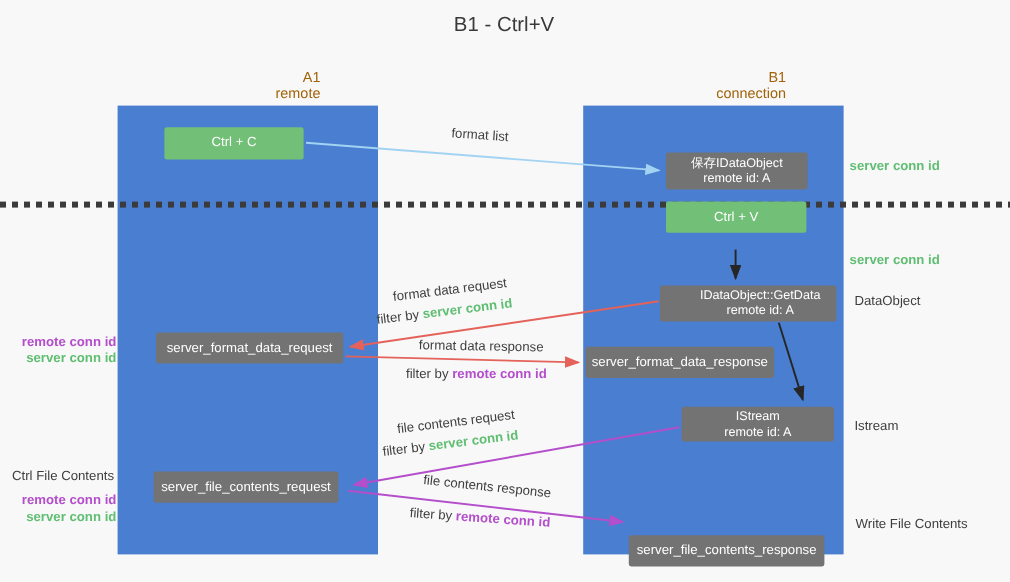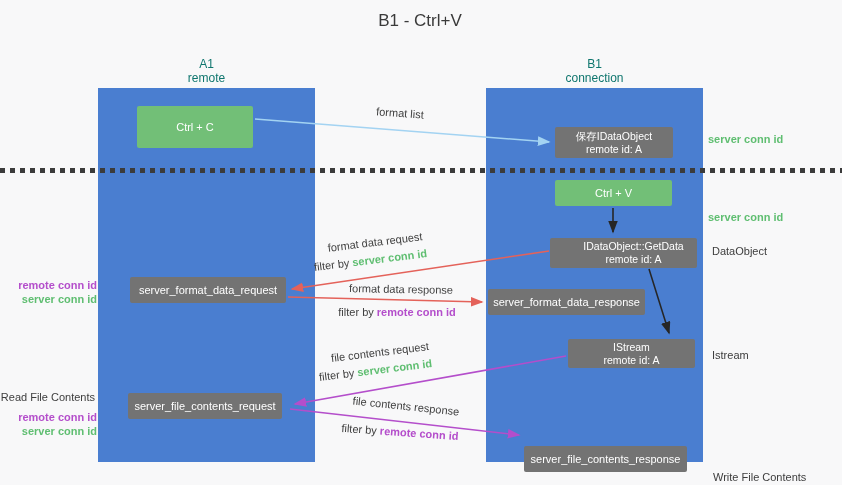--- a/index.html
+++ b/index.html
@@ -1,20 +1,20 @@
 <!DOCTYPE html>
 <html><head>
 <meta charset="utf-8">
 <style>
   html,body{margin:0;padding:0;}
   body{font-family:"Liberation Sans","DejaVu Sans",sans-serif;background:#ffffff;}
   #canvas{position:relative;width:842px;height:485px;background:#f8f8f9;overflow:hidden;}
   .abs{position:absolute;}
   .title{left:320px;top:10px;width:200px;text-align:center;color:#3a3a3a;font-size:17px;line-height:21px;}
-  .col-header{top:57px;text-align:center;color:#0f766e;font-size:12px;line-height:14px;}
+  .col-header{top:57px;text-align:right;color:#a16207;font-size:12px;line-height:14px;}
   .lifeline{top:88px;width:217px;height:374px;background:#4a7ed0;}
   .node{display:flex;flex-direction:column;align-items:center;justify-content:center;
         color:#ffffff;font-size:11px;line-height:13px;text-align:center;border-radius:2px;}
   .green-box{background:#72bf77;}
   .orange-box{background:#737373;}
   .dotline{left:0;top:168px;width:842px;height:5px;
            background:repeating-linear-gradient(90deg,#3b3b3b 0 5px,transparent 5px 10px);}
   .elabel{font-size:11px;color:#3f3f3f;white-space:nowrap;text-align:center;}
   .side{font-size:11px;color:#3d3d3d;white-space:nowrap;}
   .green-t{color:#5fbe71;font-weight:bold;}
@@ -38,28 +38,28 @@
   <div class="abs col-header" style="left:534px;width:121px;">
     <div>B1</div>
     <div>connection</div>
   </div>
 
   <div class="abs lifeline" style="left:98px;"></div>
   <div class="abs lifeline" style="left:486px;"></div>
 
   <div class="abs dotline"></div>
 
-  <div class="abs node green-box" style="left:137px;top:106px;width:116px;height:42px;">Ctrl + C</div>
+  <div class="abs node green-box" style="left:137px;top:106px;width:116px;height:27px;">Ctrl + C</div>
 
   <div class="abs node orange-box" style="left:555px;top:127px;width:118px;height:31px;font-size:10.5px;">
     <span>保存IDataObject</span>
     <span>remote id: A</span>
   </div>
 
-  <div class="abs node green-box" style="left:555px;top:180px;width:117px;height:26px;">Ctrl + V</div>
+  <div class="abs node green-box" style="left:555px;top:168px;width:117px;height:26px;">Ctrl + V</div>
 
   <div class="abs node orange-box" style="left:550px;top:238px;width:127px;height:30px;font-size:10.5px;padding-left:20px;">
     <span>IDataObject::GetData</span>
     <span>remote id: A</span>
   </div>
 
   <div class="abs node orange-box" style="left:130px;top:277px;width:156px;height:26px;">server_format_data_request</div>
 
   <div class="abs node orange-box" style="left:488px;top:289px;width:157px;height:26px;">server_format_data_response</div>
 
@@ -119,25 +119,25 @@
   <div class="abs elabel" style="left:340px;top:400px;width:132px;transform:rotate(6deg);">file contents response</div>
   <div class="abs elabel" style="left:325px;top:426px;width:150px;transform:rotate(4deg);">
     <span>filter by</span>
     <span class="purple-t">remote conn id</span>
   </div>
 
   <div class="abs side green-t" style="left:708px;top:133px;">server conn id</div>
   <div class="abs side green-t" style="left:708px;top:211px;">server conn id</div>
   <div class="abs side" style="left:712px;top:245px;">DataObject</div>
   <div class="abs side" style="left:712px;top:349px;">Istream</div>
-  <div class="abs side" style="left:713px;top:431px;margin-top:40px;">Write File Contents</div>
+  <div class="abs side" style="left:713px;top:431px;">Write File Contents</div>
 
   <div class="abs side left-cluster" style="top:278px;">
     <div class="purple-t">remote conn id</div>
     <div class="green-t">server conn id</div>
   </div>
-  <div class="abs side left-cluster" style="top:390px;width:95px;">Read File Contents</div>
+  <div class="abs side left-cluster" style="top:390px;width:95px;">Ctrl File Contents</div>
   <div class="abs side left-cluster" style="top:410px;">
     <div class="purple-t">remote conn id</div>
     <div class="green-t">server conn id</div>
   </div>
 
 </div>
 
 </body></html>

